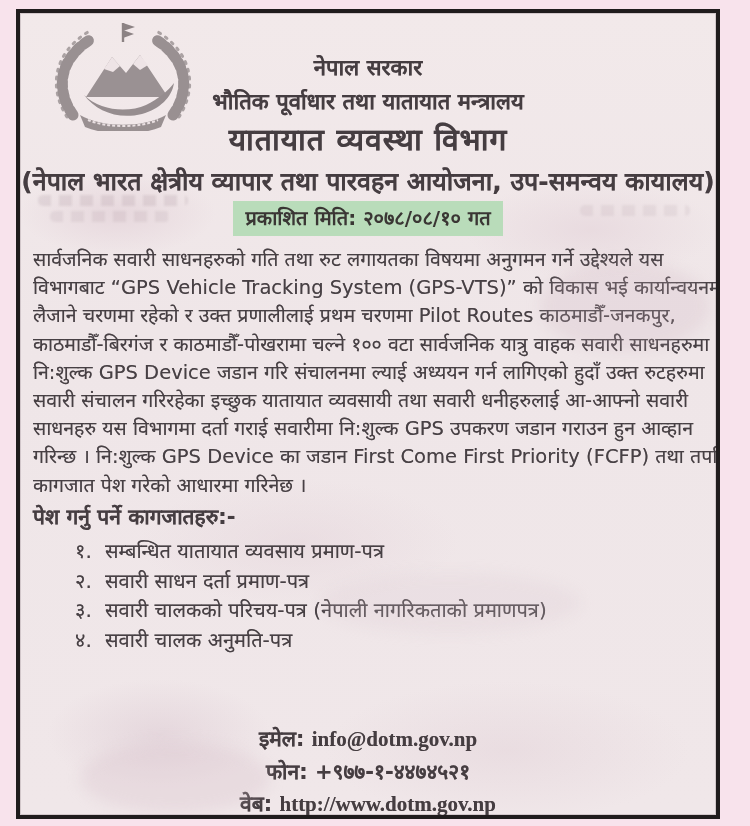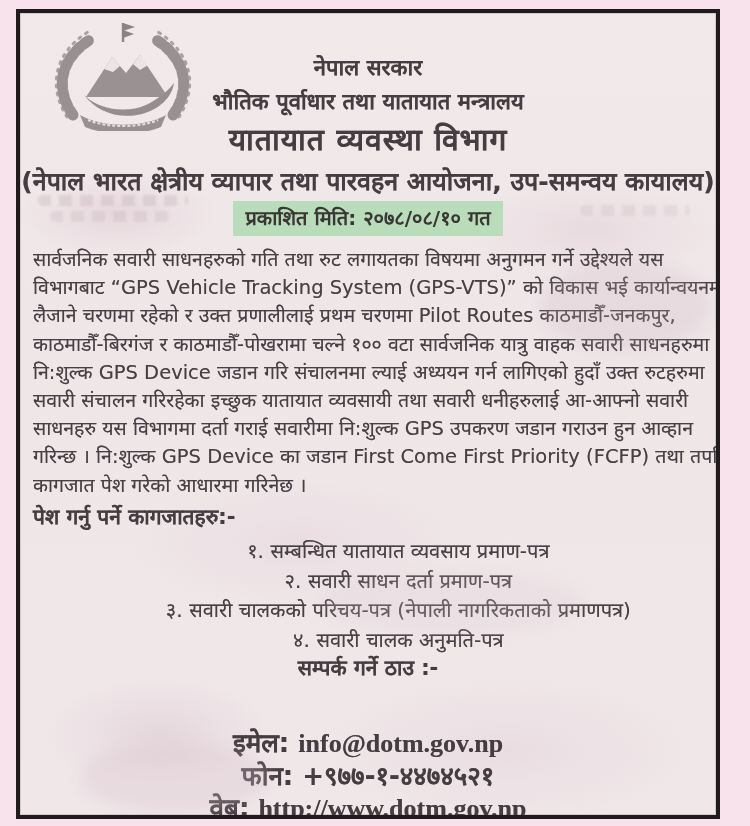--- a/index.html
+++ b/index.html
@@ -50,28 +50,28 @@
   .emblem { position:absolute; left:22px; top:6px; width:162px; height:112px; opacity:.88; }
 
   .notice-body { position:absolute; left:13px; top:233px; width:684px; }
   .body-line {
     height:28.2px; line-height:28.2px;
     font-size:19.5px; white-space:nowrap; overflow:hidden;
     color:#474044; text-shadow:0 0 .6px rgba(74,63,68,.5);
   }
 
   .docs-heading { position:absolute; left:13px; top:489px; font-size:21px; font-weight:bold; }
-  .documents-list { position:absolute; left:55px; top:524px; width:640px;text-align:center; }
+  .documents-list { position:absolute; left:55px; top:524px; width:640px; }
   .doc-item { height:29.5px; line-height:29.5px; font-size:20px; white-space:nowrap; overflow:hidden;
               color:#474044; text-shadow:0 0 .6px rgba(74,63,68,.5); }
   .doc-num { display:inline-block; width:30px; }
 
   .contact-heading { top:640px; font-size:21px; font-weight:bold; }
   .contact-office  { top:674px; font-size:23px; font-weight:bold; }
-  .contact-line    { font-size:26px; font-weight:bold; }
+  .contact-line    { font-size:21px; font-weight:bold; }
   .contact-email   { top:711px; }
   .contact-phone   { top:744px; }
   .contact-web     { top:776px; }
   .latin-serif { font-family:"Liberation Serif", serif; font-weight:bold; }
 
   
   .artifact { position:absolute; pointer-events:none; }
   .ghost-strip {
     background:repeating-linear-gradient(90deg, rgba(150,128,138,.16) 0 13px, transparent 13px 21px);
     height:11px; border-radius:5px; filter:blur(1.2px);
@@ -130,21 +130,20 @@
     </div>
 
   <div class="docs-heading ink nowrap">पेश गर्नु पर्ने कागजातहरु:-</div>
   <div class="documents-list">
       <div class="doc-item"><span class="doc-num">१.</span><span>सम्बन्धित यातायात व्यवसाय प्रमाण-पत्र</span></div>
       <div class="doc-item"><span class="doc-num">२.</span><span>सवारी साधन दर्ता प्रमाण-पत्र</span></div>
       <div class="doc-item"><span class="doc-num">३.</span><span>सवारी चालकको परिचय-पत्र (नेपाली नागरिकताको प्रमाणपत्र)</span></div>
       <div class="doc-item"><span class="doc-num">४.</span><span>सवारी चालक अनुमति-पत्र</span></div>
     </div>
 
-  <div class="abs center contact-heading ink nowrap">सम्पर्क गर्ने ठाउ :-</div>
 
   <div class="abs center contact-line contact-email ink nowrap">
     <span>इमेल: </span>
     <span class="latin-serif">info@dotm.gov.np </span>
   </div>
   <div class="abs center contact-line contact-phone ink nowrap">
     <span>फोन: </span>
     <span>+९७७-१-४४७४५२१ </span>
   </div>
   <div class="abs center contact-line contact-web ink nowrap">

